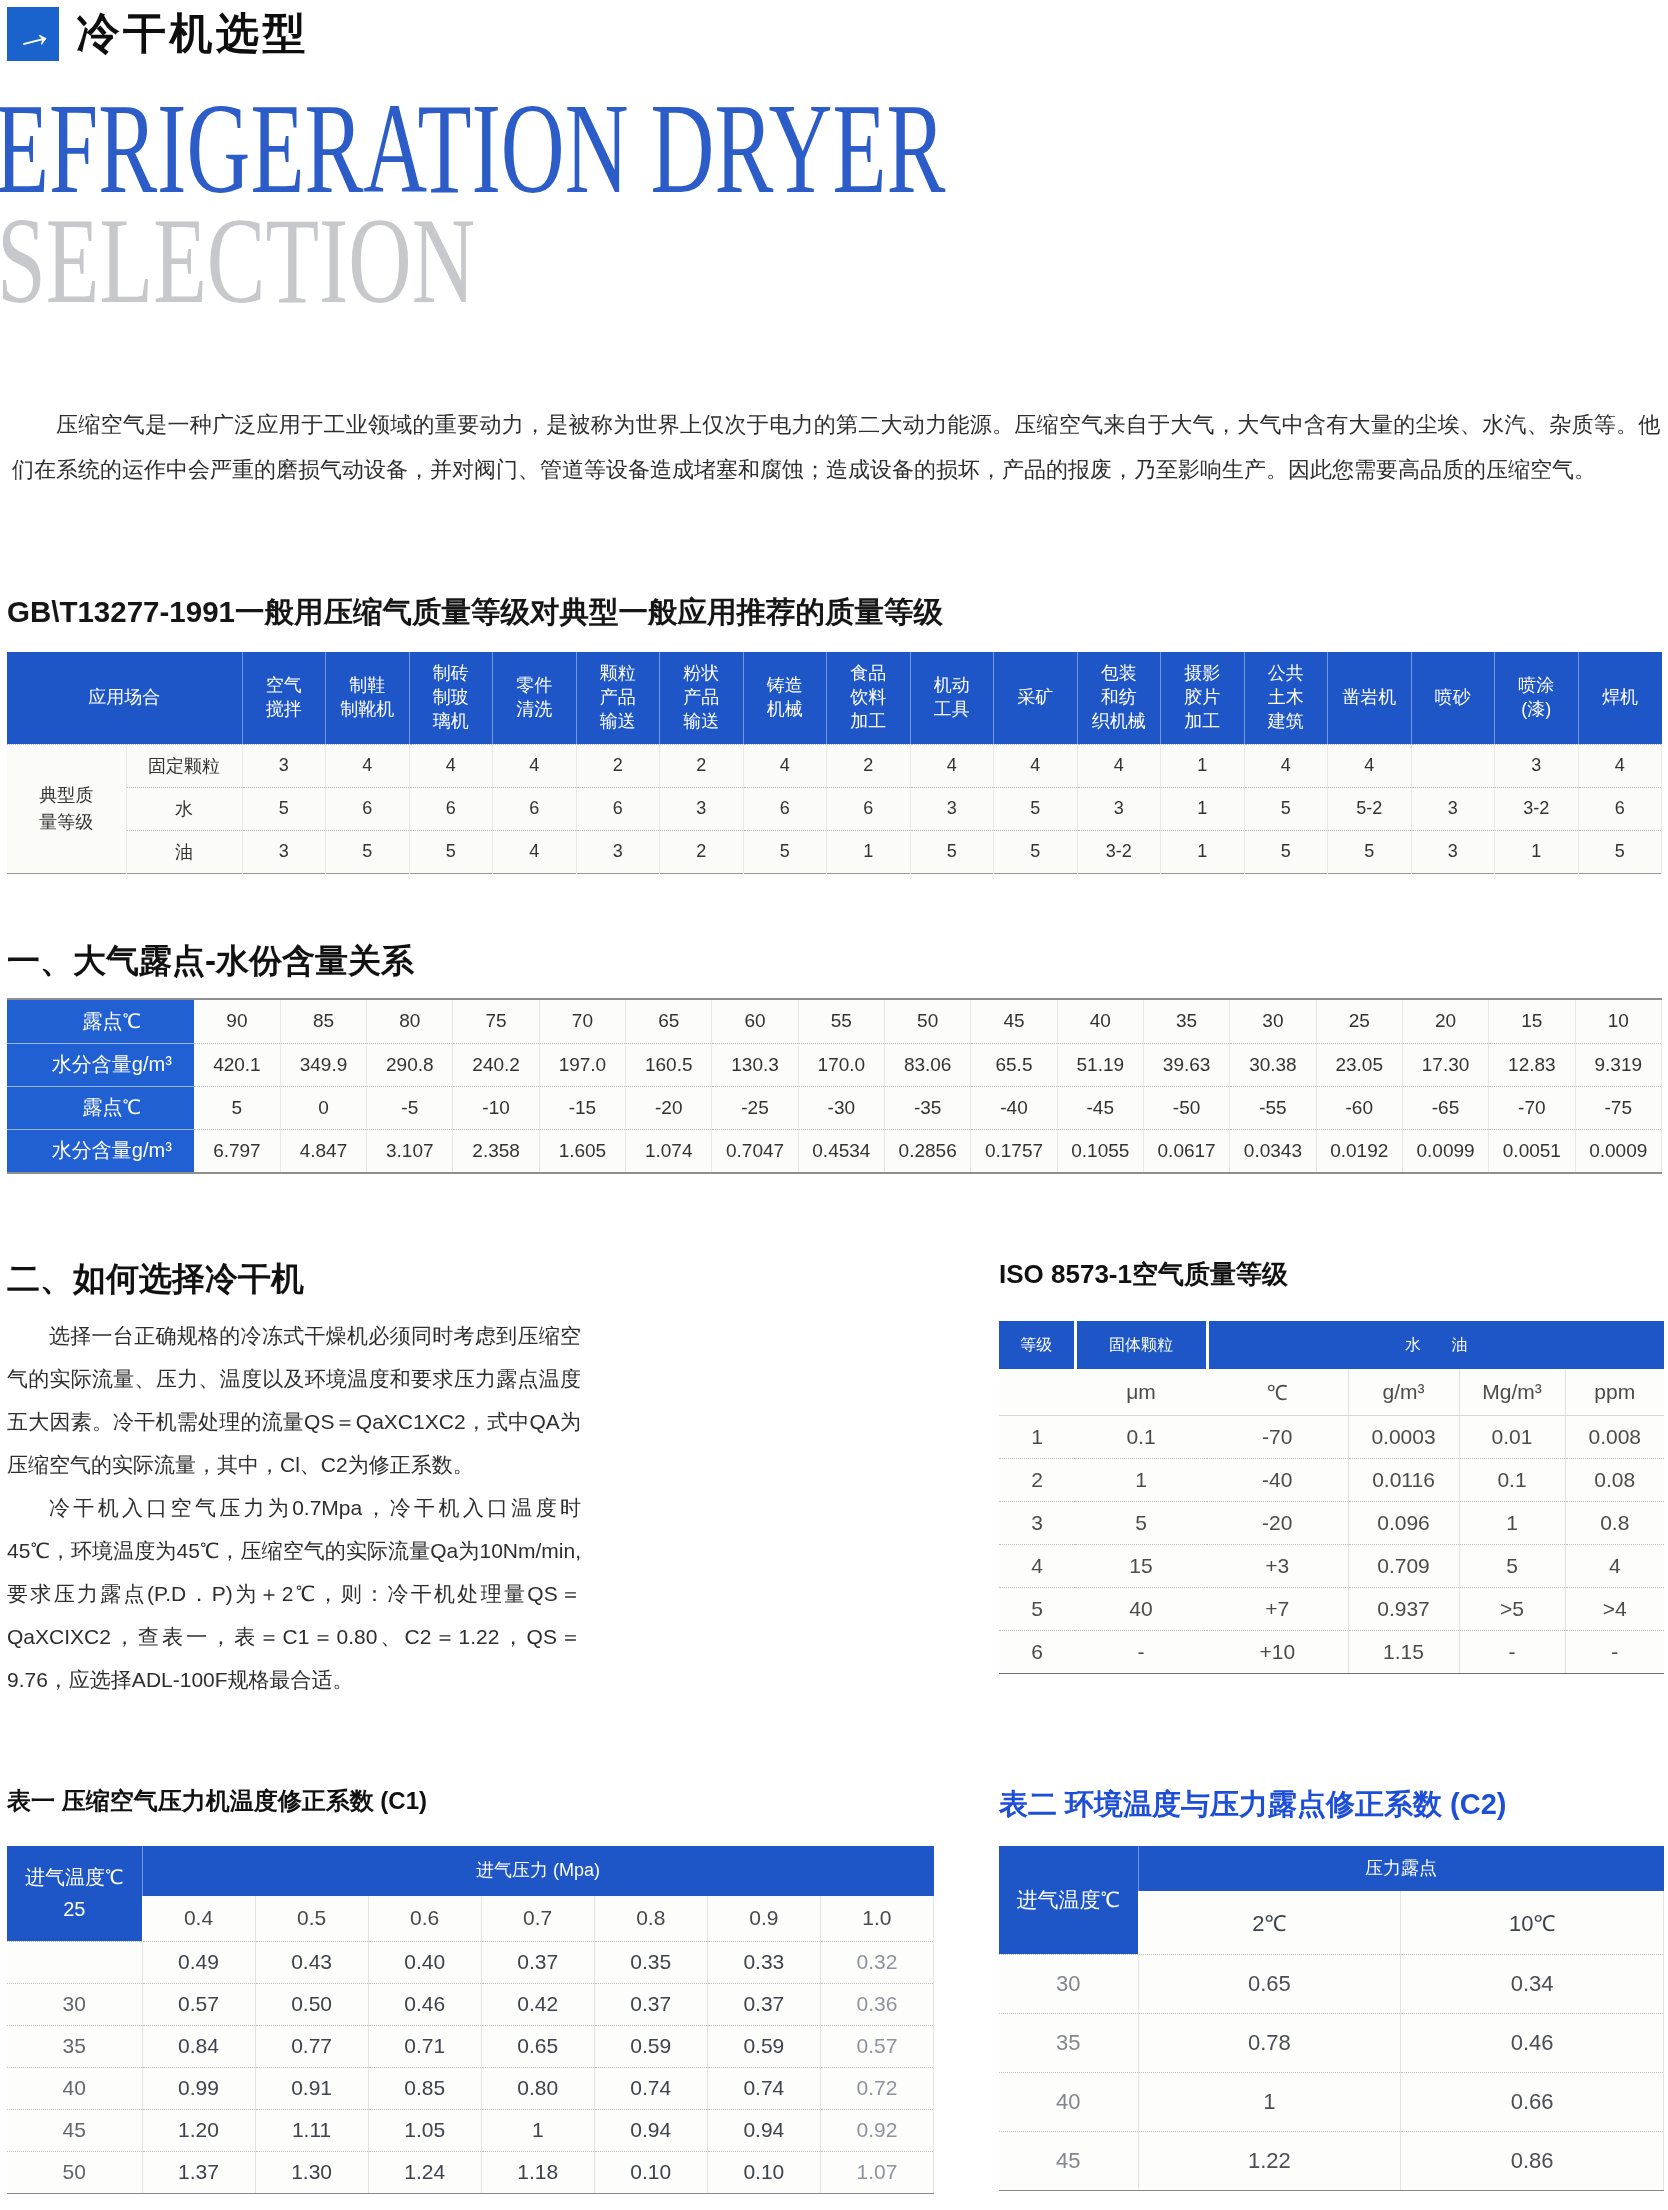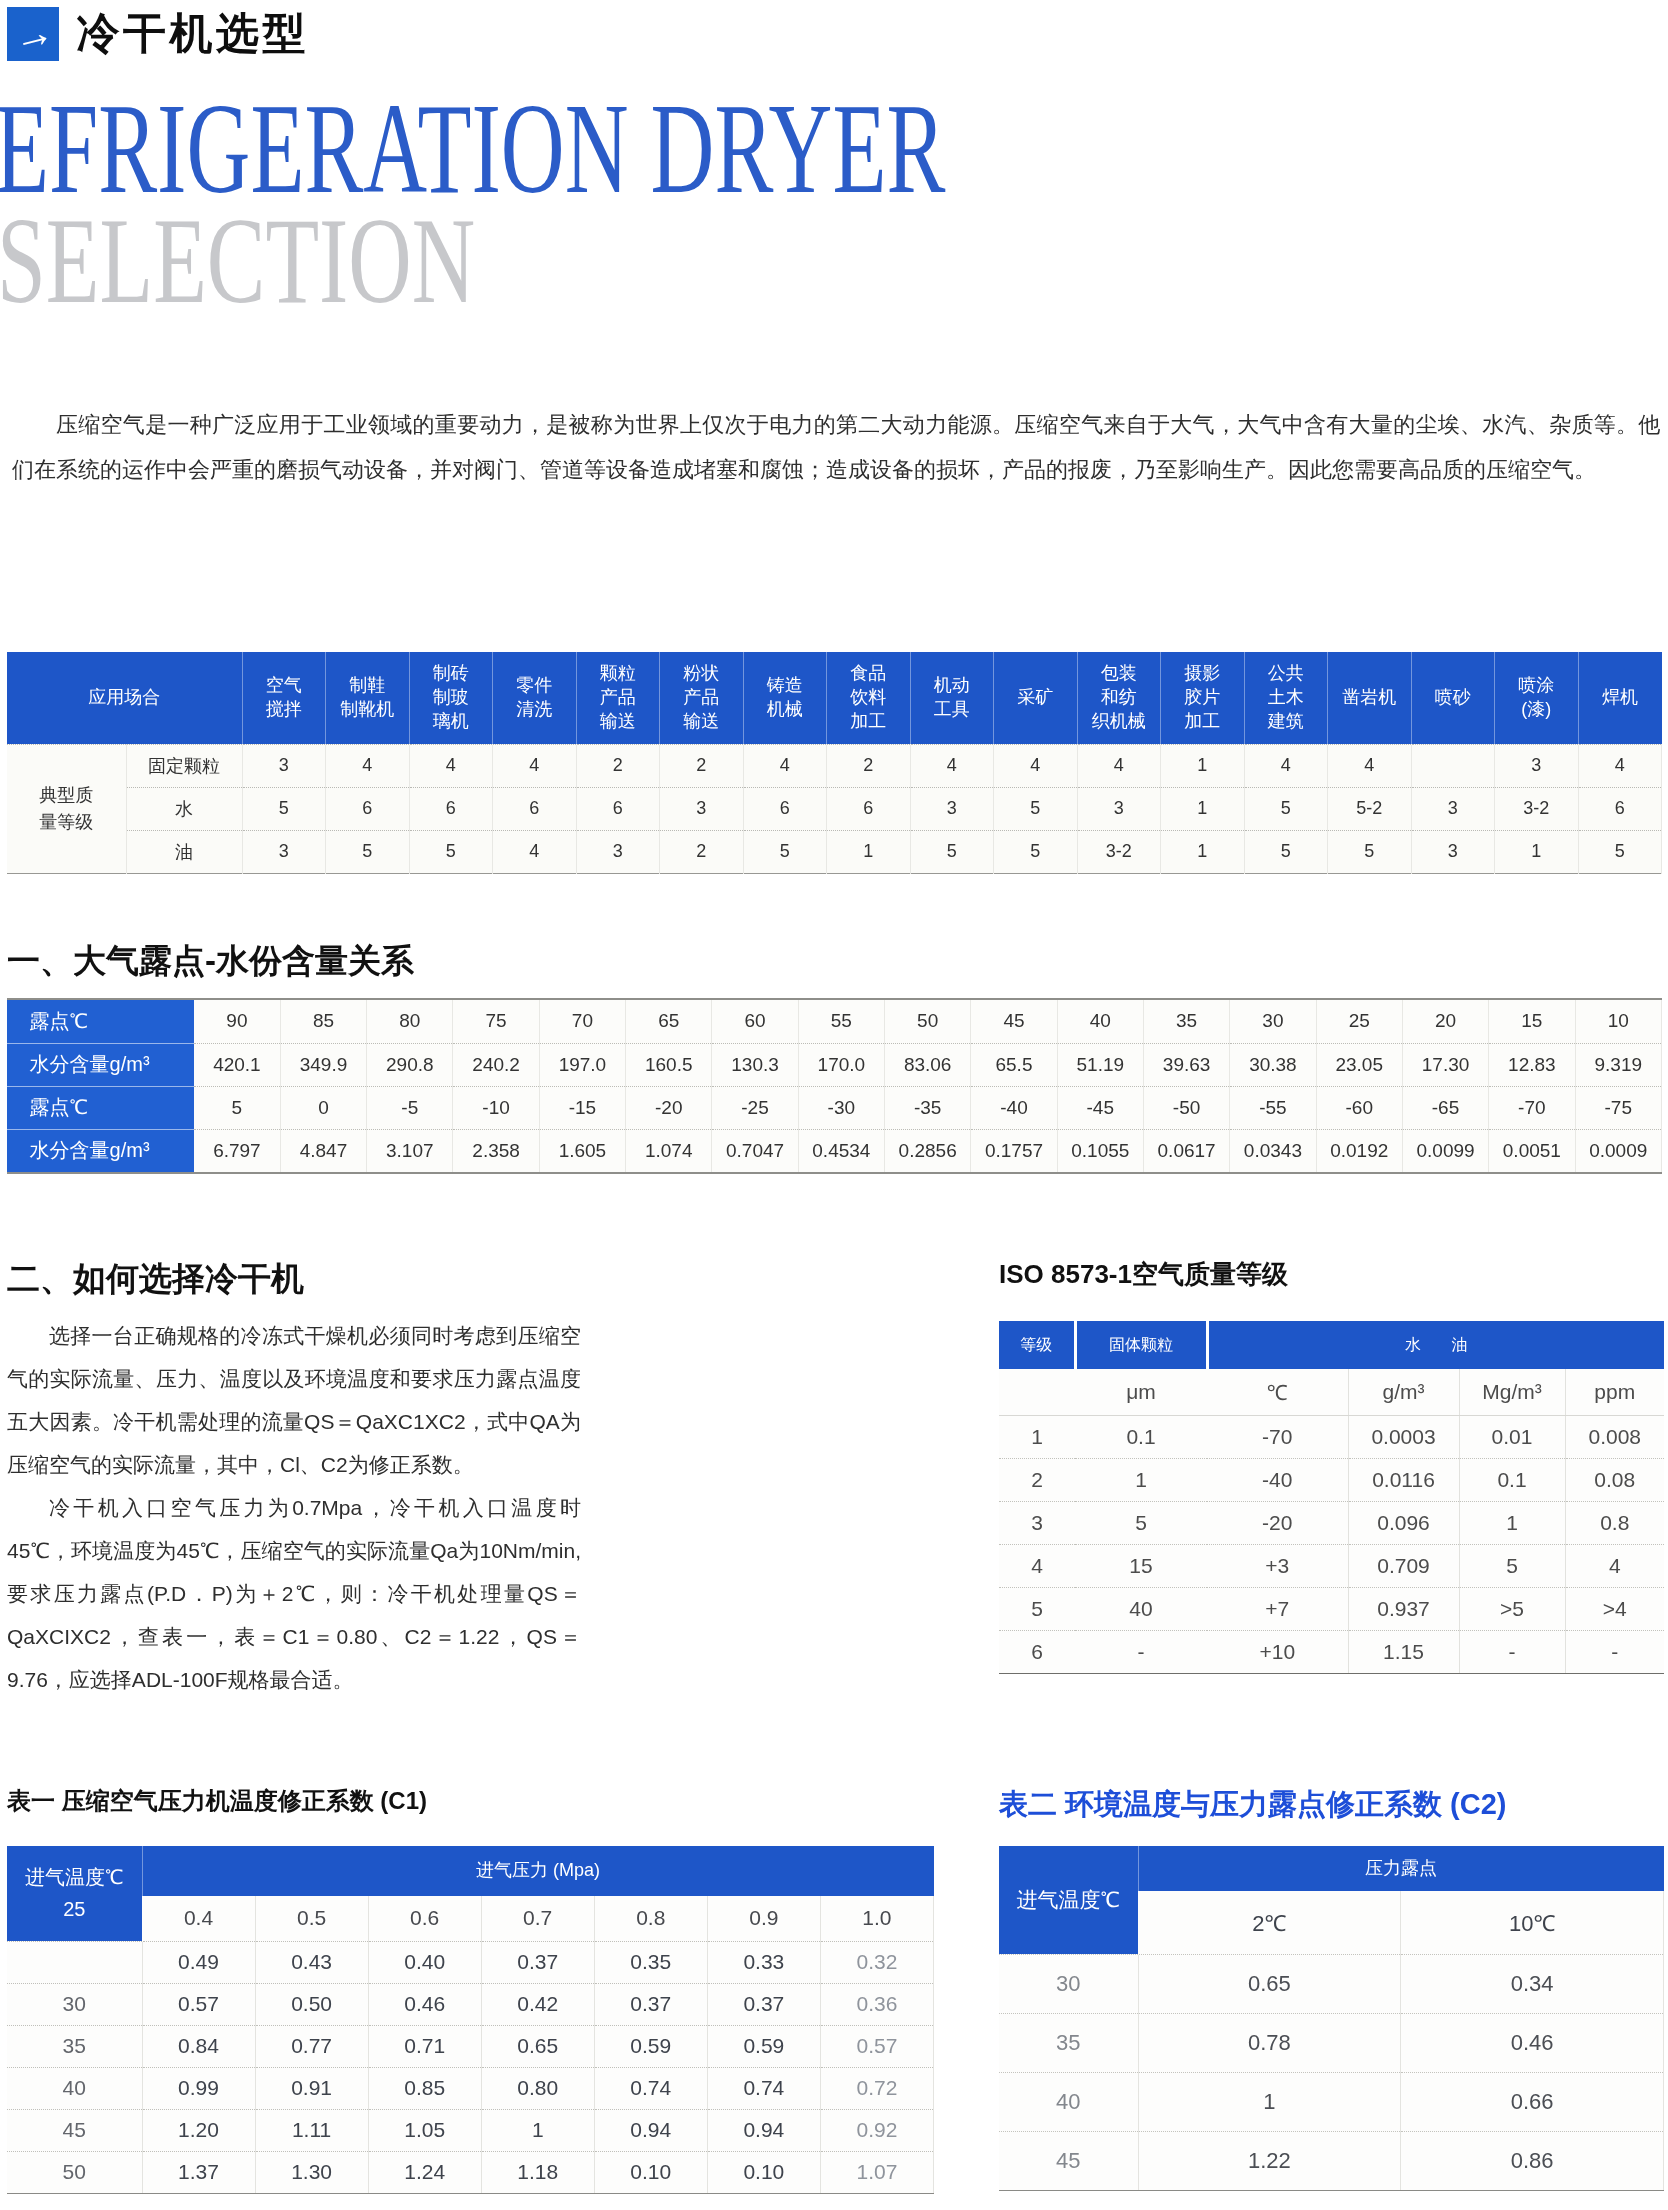--- a/index.html
+++ b/index.html
@@ -48,21 +48,21 @@
 
   
   .gbt .gbh th { height:92px; }
   .gbt td { height:43px; background:#fbfbf8; font-size:18px; color:#333;
     border-right:0.9px solid #e8e8e4; border-top:0.9px dotted #b9b9b4; }
   .gbt { border-bottom:1.7px solid #989894; }
   .gbt .glabel { white-space:pre-line; line-height:1.5; }
 
   
   .dewt td { height:43px; }
-  .dewt .dlabel { background:#2160D2; color:#fff; text-align:left; padding-left:22.6px; font-size:20px;
+  .dewt .dlabel { background:#2160D2; color:#fff; text-align:center; padding-left:22.6px; font-size:20px;
     border-bottom:1.7px solid rgba(255,255,255,.55); }
   .dewt tr:last-child .dlabel { border-bottom:none; }
   .dewt .dcell { background:#fcfcfa; font-size:19px; color:#333;
     border-right:0.9px solid #e8e8e4; border-bottom:0.9px dotted #bcbcb6; }
   .dewt tr:last-child .dcell { border-bottom:none; }
 
   
   .isot .isoh th { height:48px; font-size:16px; }
   .isot .isoh .sep { border-left:3.5px solid #fff; }
   .isot .wo { word-spacing:26px; }
@@ -97,20 +97,21 @@
         <span>→</span>
       </div>
     <div class="brand-title">冷干机选型</div>
   </div>
 
   <div class="title-en1">EFRIGERATION DRYER</div>
   <div class="title-en2">SELECTION</div>
 
   <div class="intro">压缩空气是一种广泛应用于工业领域的重要动力，是被称为世界上仅次于电力的第二大动力能源。压缩空气来自于大气，大气中含有大量的尘埃、水汽、杂质等。他们在系统的运作中会严重的磨损气动设备，并对阀门、管道等设备造成堵塞和腐蚀；造成设备的损坏，产品的报废，乃至影响生产。因此您需要高品质的压缩空气。</div>
 
+  <div class="h-gb">GB\T13277-1991一般用压缩气质量等级对典型一般应用推荐的质量等级</div>
   <div class="gb-wrap">
       <table class="tbl gbt">
         <colgroup>
           <col style="width:119px">
           <col style="width:116px">
           <col>
           <col>
           <col>
           <col>
           <col>

